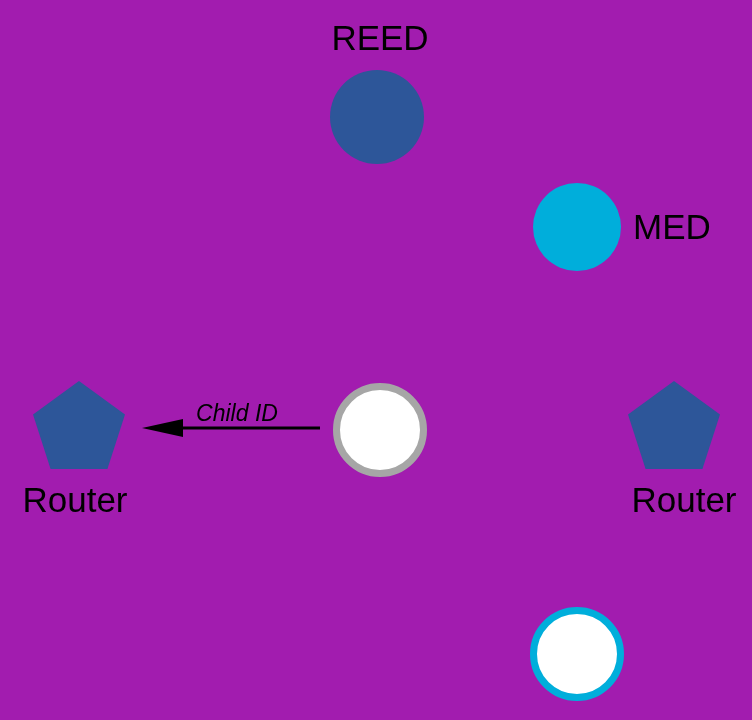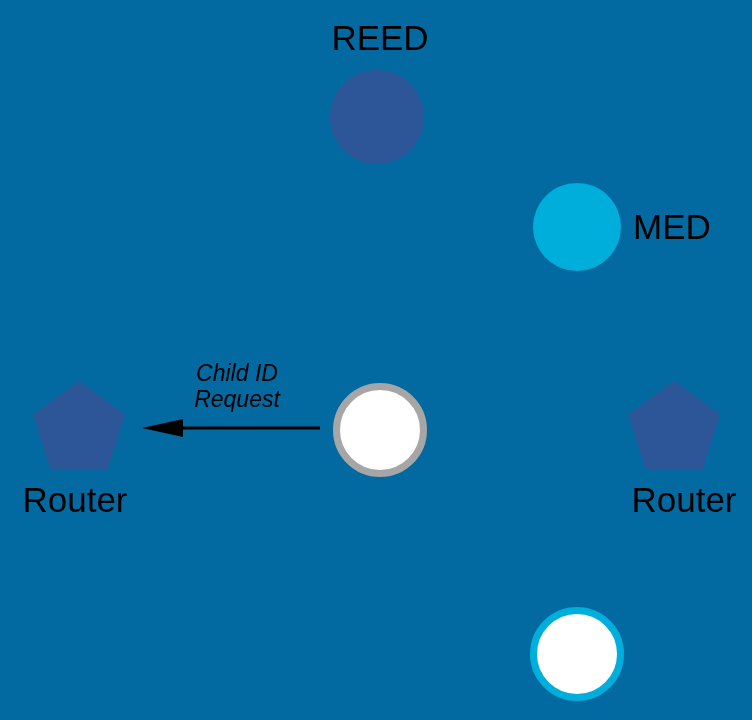--- a/index.html
+++ b/index.html
@@ -5,21 +5,21 @@
   html, body {
     margin: 0;
     padding: 0;
     background: #FFFFFF;
     font-family: "Liberation Sans", sans-serif;
   }
   .canvas {
     position: relative;
     width: 752px;
     height: 720px;
-    background: #0369a1;
+    background: #a21caf;
     overflow: hidden;
     text-decoration: underline;
   }
   .abs { position: absolute; }
 
   .node-label {
     color: #000000;
     font-size: 35px;
     line-height: 36px;
     white-space: nowrap;
@@ -60,39 +60,39 @@
   }
 
   
   .msg-label {
     color: #000000;
     font-size: 23px;
     line-height: 26px;
     font-style: italic;
     text-align: center;
     white-space: nowrap;
+    margin-top: 40px;
   }
 </style>
 </head>
 <body>
 
 <div class="canvas">
 
   <div class="abs node-label center" style="left:290px; top:20px; width:180px;">REED</div>
   <div class="abs circle-filled-blue" style="left:330px; top:70px;"></div>
 
   <div class="abs circle-filled-cyan" style="left:533px; top:183px;"></div>
   <div class="abs node-label" style="left:633px; top:209px;">MED</div>
 
   <div class="abs pentagon" style="left:33px; top:381px;"></div>
   <div class="abs node-label center" style="left:0px; top:482px; width:150px;">Router</div>
 
   <div class="abs msg-label" style="left:157px; top:360px; width:160px;">
     <span>Child ID</span><br>
-    <span>Request</span>
   </div>
 
   <svg class="abs" style="left:135px; top:416px;" width="190" height="24" viewBox="0 0 190 24">
     <line x1="44" y1="12" x2="185" y2="12" stroke="#000000" stroke-width="3"></line>
     <polygon points="7,12 48,3 48,21" fill="#000000"></polygon>
   </svg>
 
   <div class="abs circle-outline-gray" style="left:333px; top:383px;"></div>
 
   <div class="abs pentagon" style="left:628px; top:381px;"></div>

